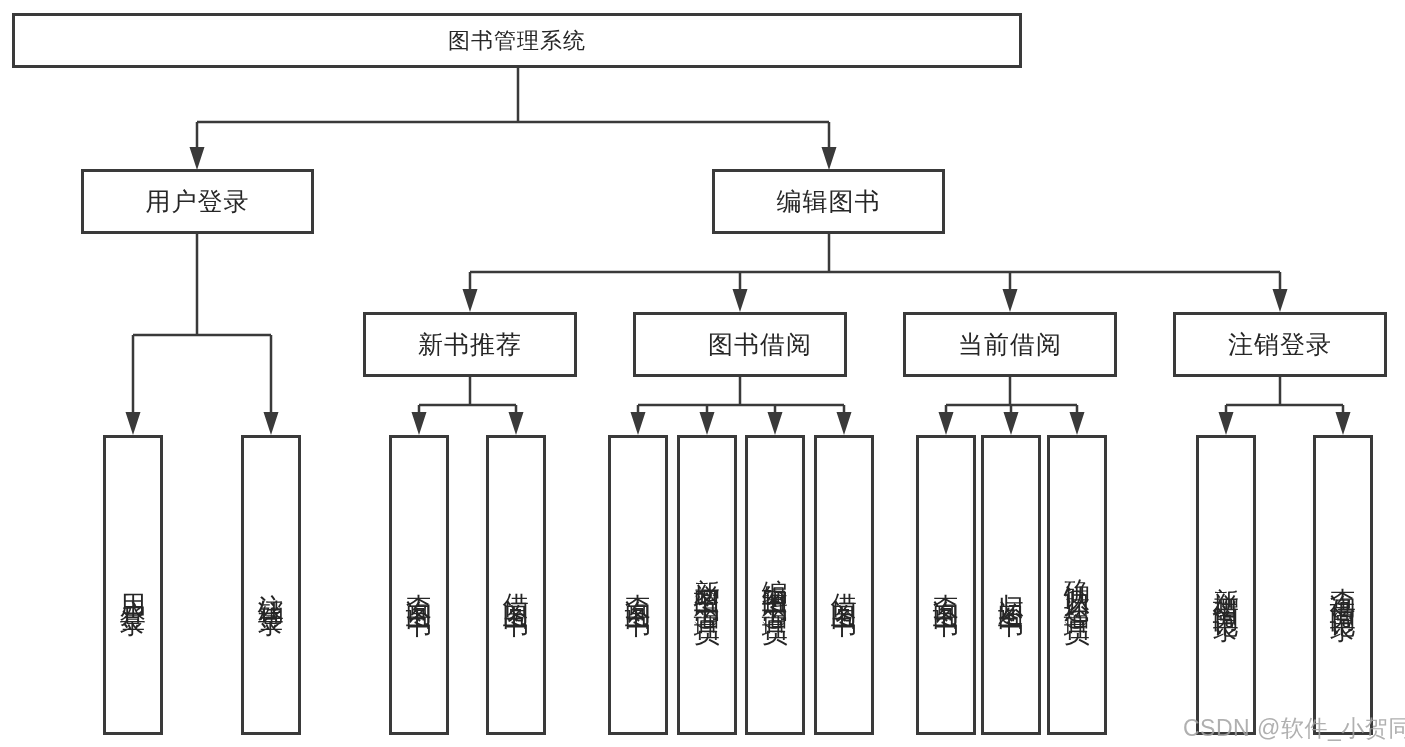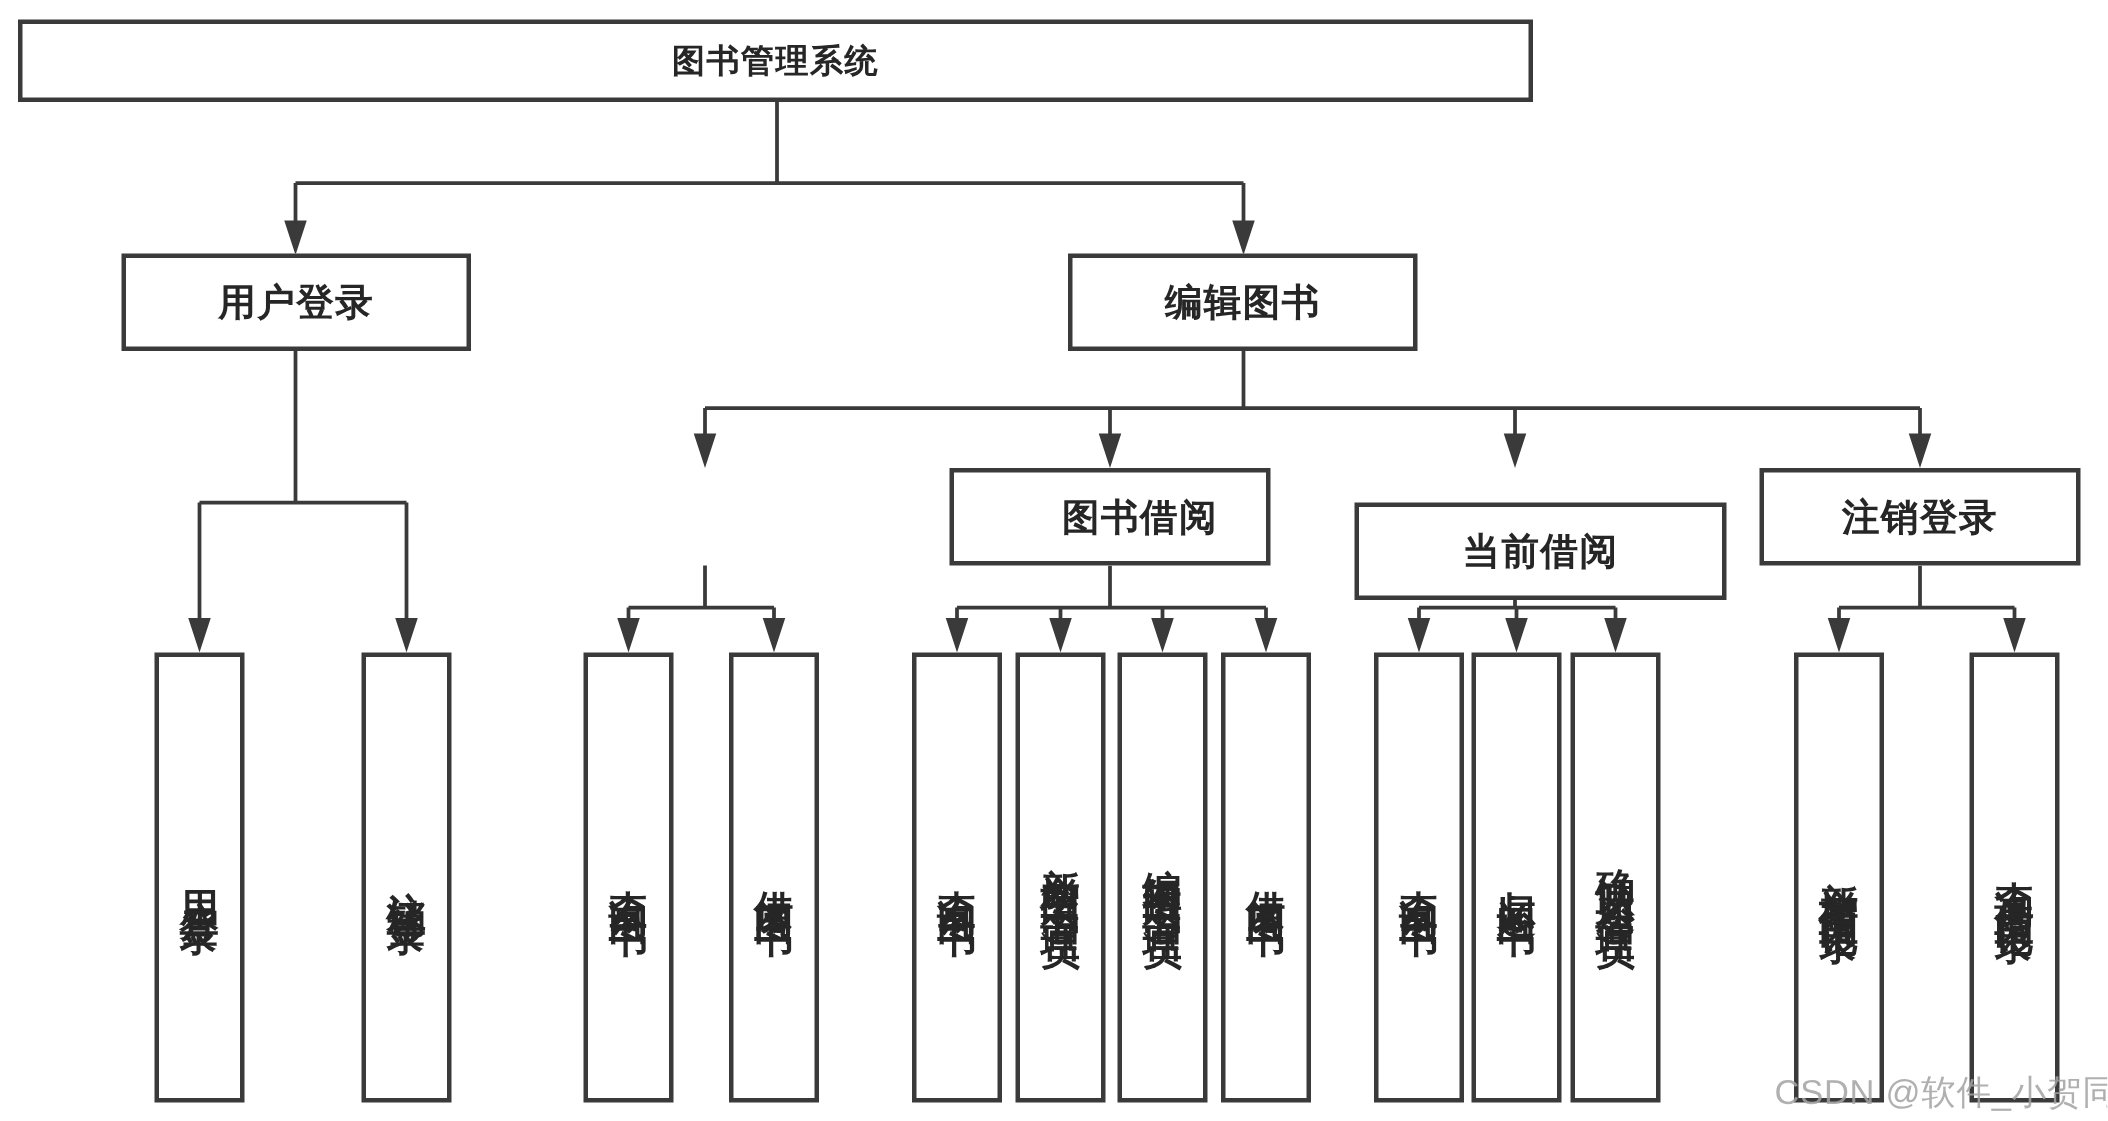--- a/index.html
+++ b/index.html
@@ -34,21 +34,20 @@
     stroke: none;
   }
   .box {
     position: absolute;
     border: 3px solid var(--line);
     background: #fff;
     display: flex;
     align-items: center;
     justify-content: center;
     text-align: center;
-    font-weight: bold;
   }
   .box.title { font-size: 22px; letter-spacing: 1px; }
   .box.branch { font-size: 25px; letter-spacing: 1px; }
   .box.leaf { width: 60px; height: 300px; top: 435px; }
   .vtext {
     writing-mode: vertical-rl;
     text-orientation: mixed;
     font-size: 26px;
     letter-spacing: 6px;
     line-height: 1.1;
@@ -119,24 +118,27 @@
     <span>图书管理系统</span>
   </div>
 
   <div class="box branch" style="left:81px; top:169px; width:233px; height:65px;">
     <span>用户登录</span>
   </div>
   <div class="box branch" style="left:712px; top:169px; width:233px; height:65px;">
     <span>编辑图书</span>
   </div>
 
+  <div class="box branch" style="left:363px; top:312px; width:214px; height:65px;">
+    <span>新书推荐</span>
+  </div>
   <div class="box branch" style="left:633px; top:312px; width:214px; height:65px;padding-left:40px;">
     <span>图书借阅</span>
   </div>
-  <div class="box branch" style="left:903px; top:312px; width:248px; height:65px;margin-top:23px;">
+  <div class="box branch" style="left:903px; top:312px; width:214px; height:65px;">
     <span>当前借阅</span>
   </div>
   <div class="box branch" style="left:1173px; top:312px; width:214px; height:65px;">
     <span>注销登录</span>
   </div>
 
   <div class="box leaf" style="left:103px;">
     <span class="vtext">用户登录</span>
   </div>
   <div class="box leaf" style="left:241px;">

